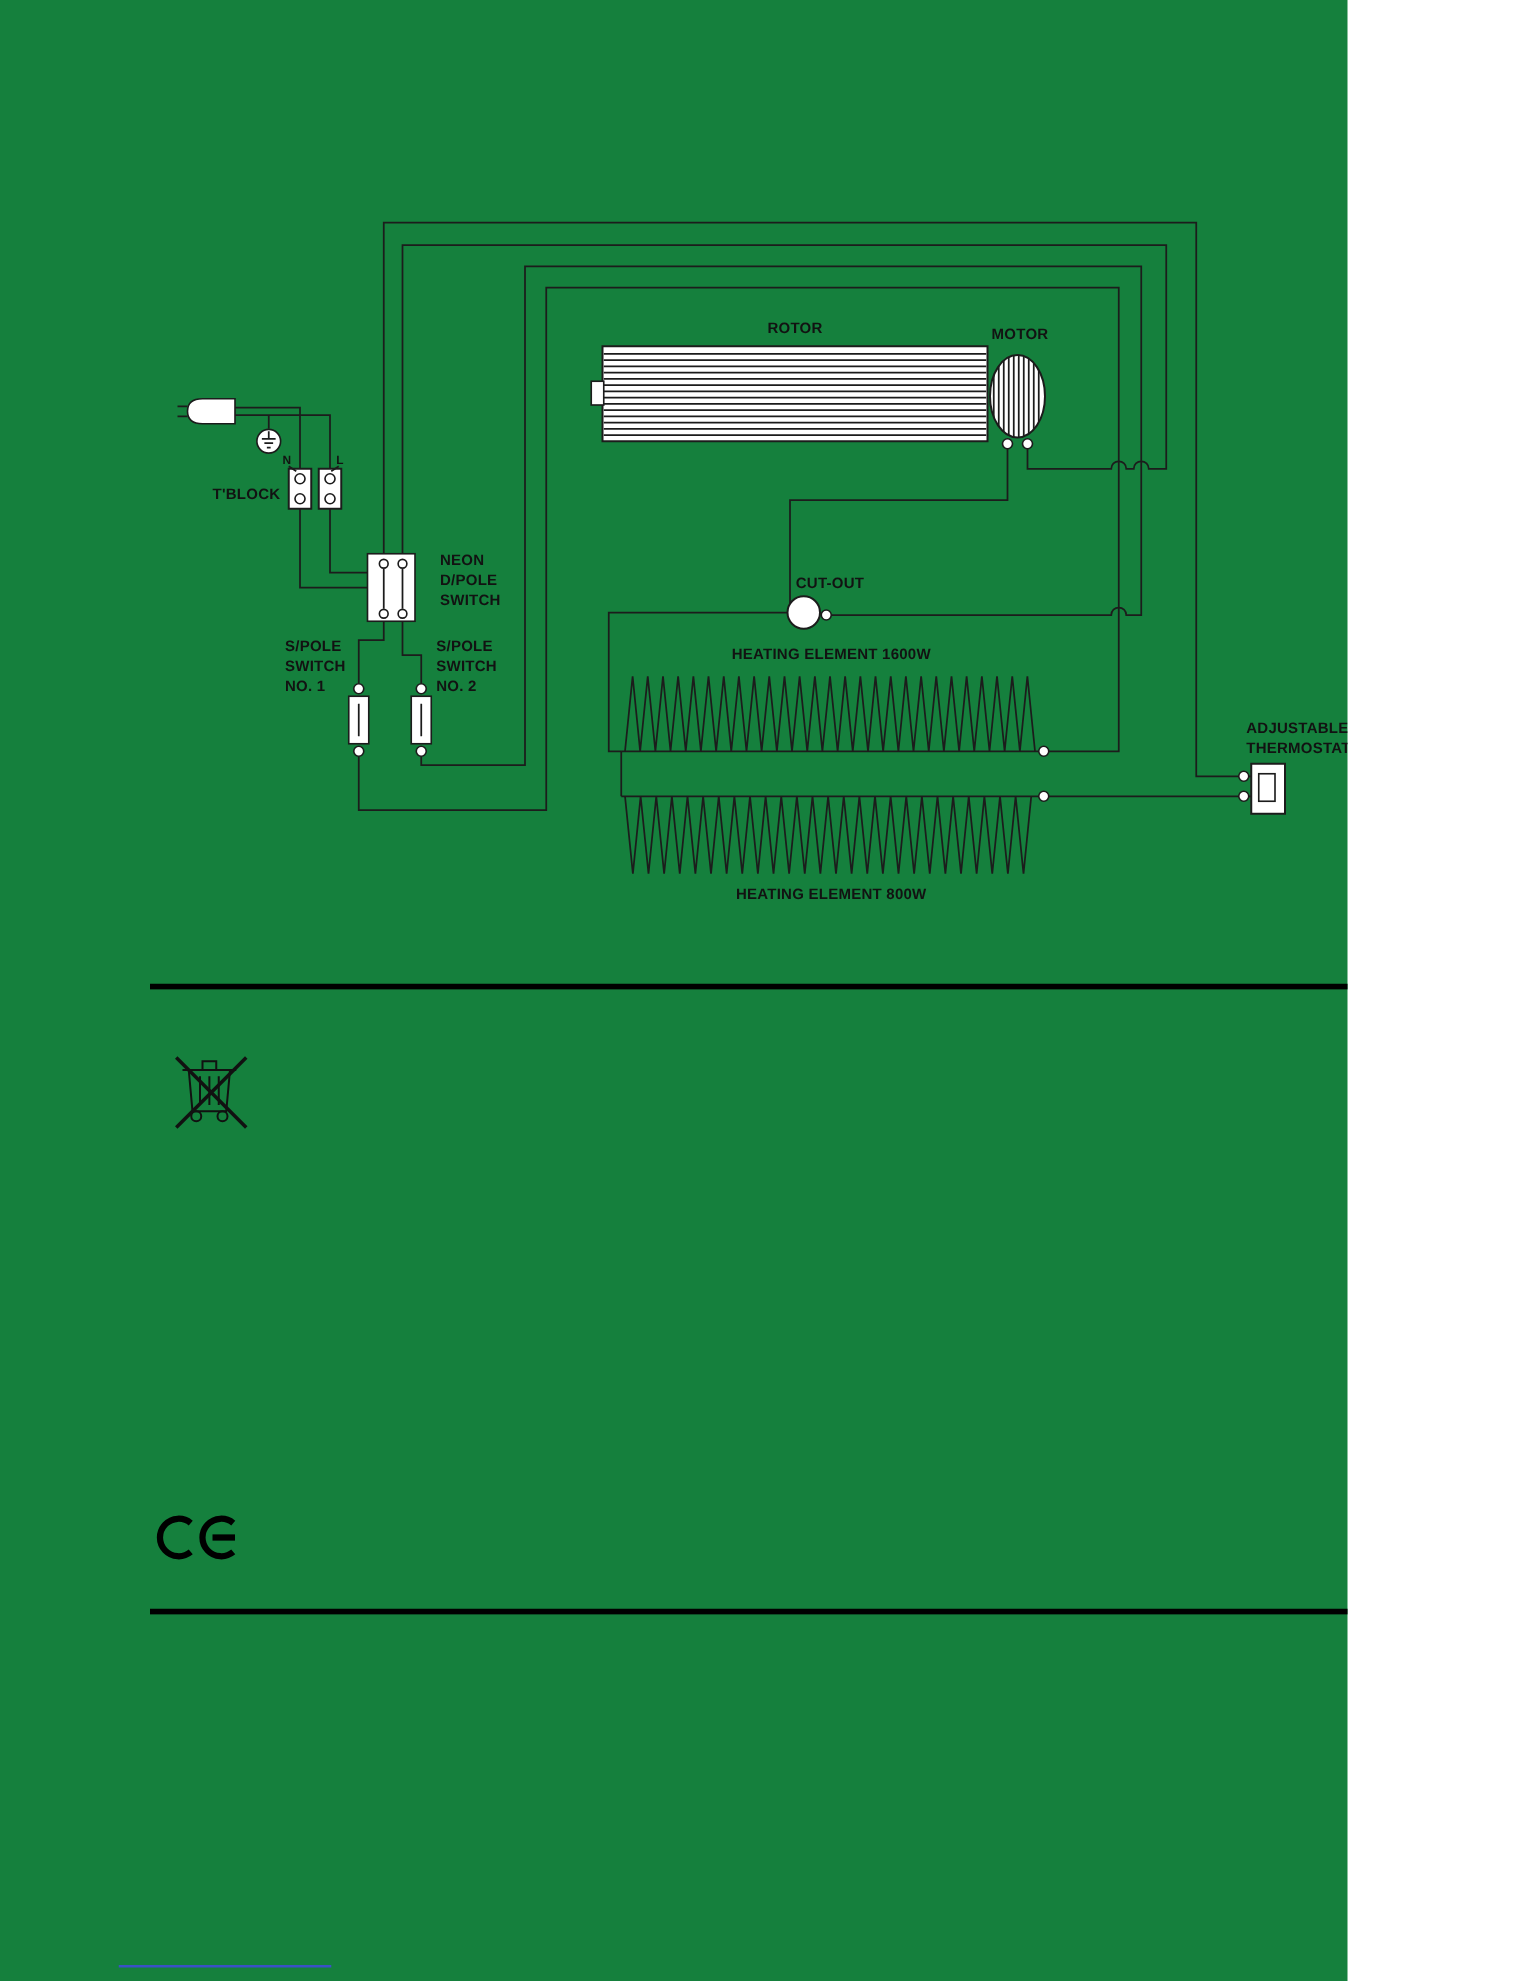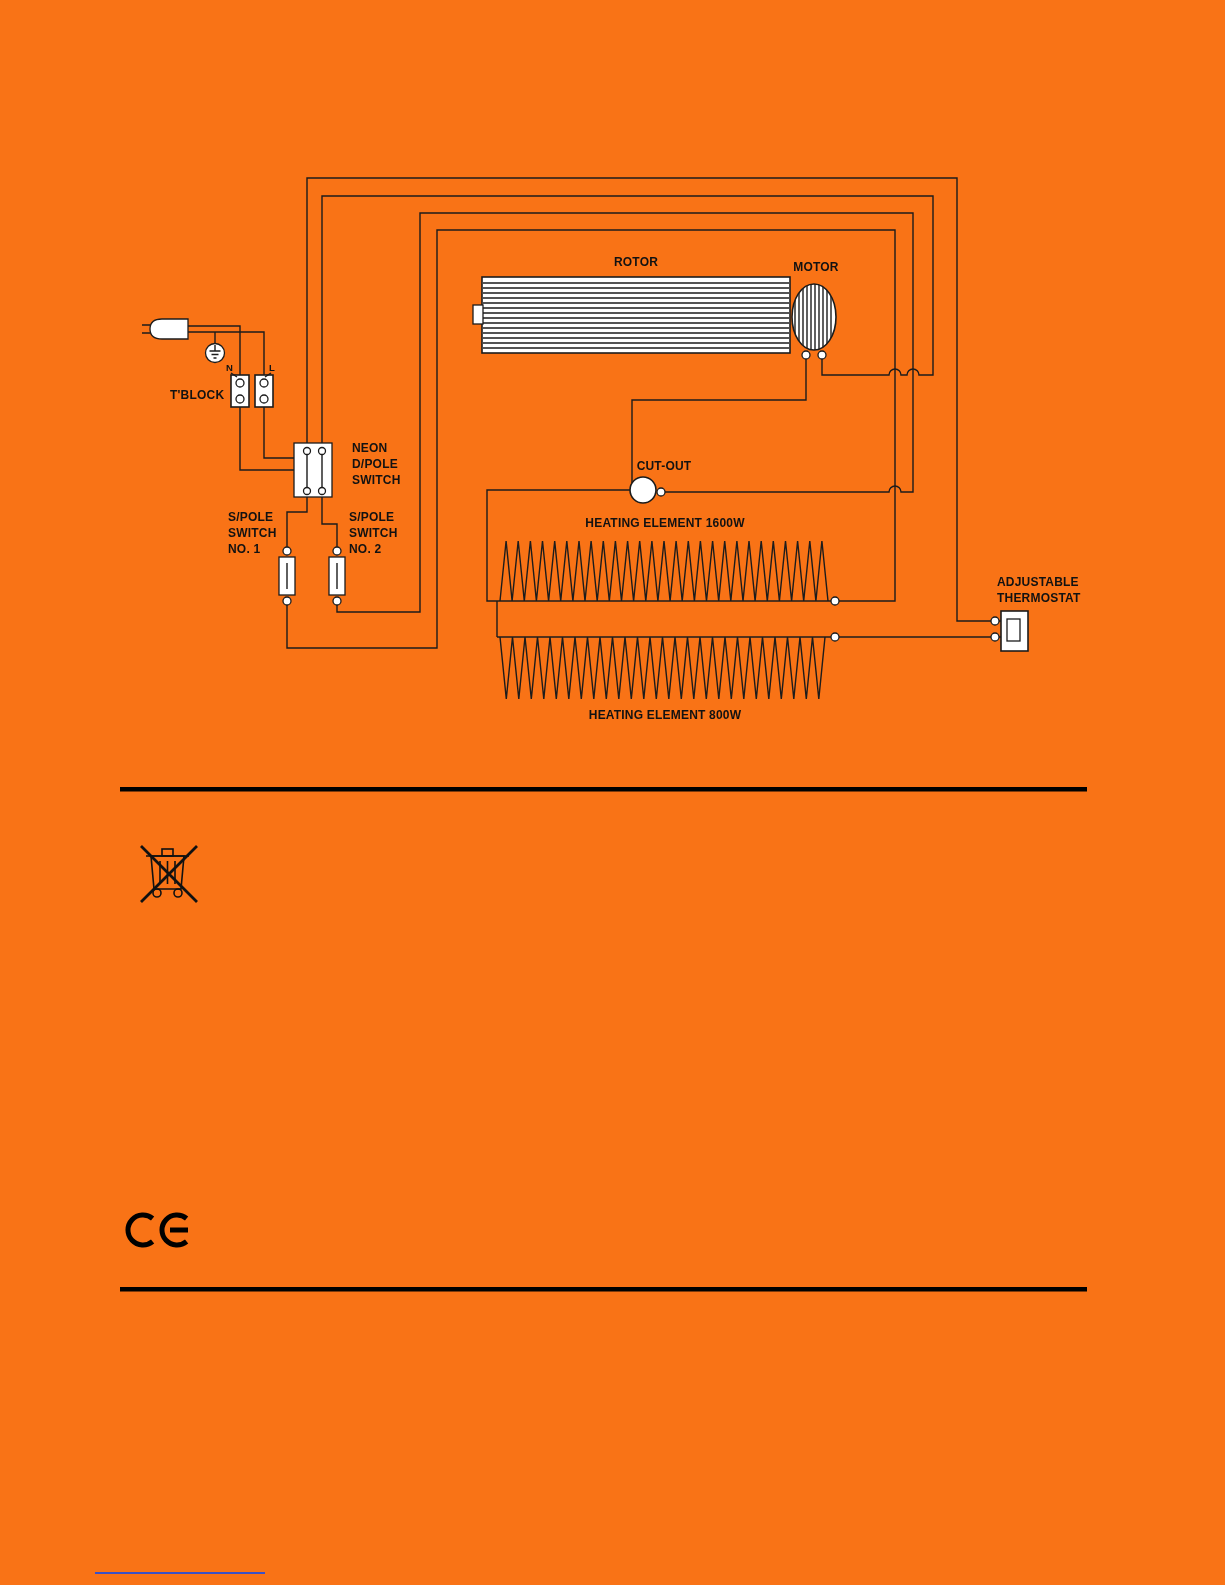--- a/index.html
+++ b/index.html
@@ -1,16 +1,16 @@
 <!DOCTYPE html>
 <html><head>
 <meta charset="utf-8">
 <style>
   html,body{margin:0;padding:0;background:#fff;}
-  .page{position:relative;width:1225px;height:1585px;background:#f97316;overflow:hidden;
+  .page{position:relative;width:1078px;height:1585px;background:#15803d;overflow:hidden;
         font-family:"Liberation Sans",sans-serif;}
   svg{position:absolute;left:0;top:0;}
   .wire{fill:none;stroke:#1c1c1c;stroke-width:1.4;}
   .shape{fill:#ffffff;stroke:#1c1c1c;stroke-width:1.6;}
   .shape-thin{fill:#ffffff;stroke:#1c1c1c;stroke-width:1.3;}
   .solid{fill:#000;}
   .lbl{font:700 12px "Liberation Sans",sans-serif;fill:#121212;letter-spacing:.2px;}
   .lbl-sm{font:700 9.5px "Liberation Sans",sans-serif;fill:#121212;}
   .ce{fill:none;stroke:#000;stroke-width:5;}
   .weee{fill:none;stroke:#111;stroke-width:1.6;}

